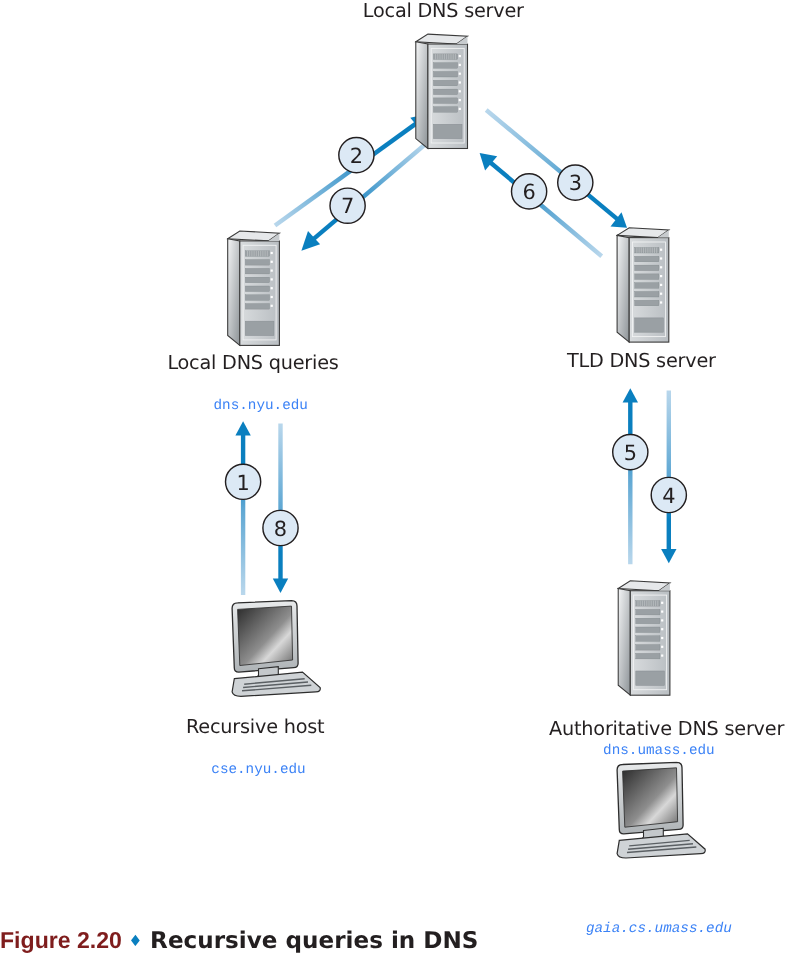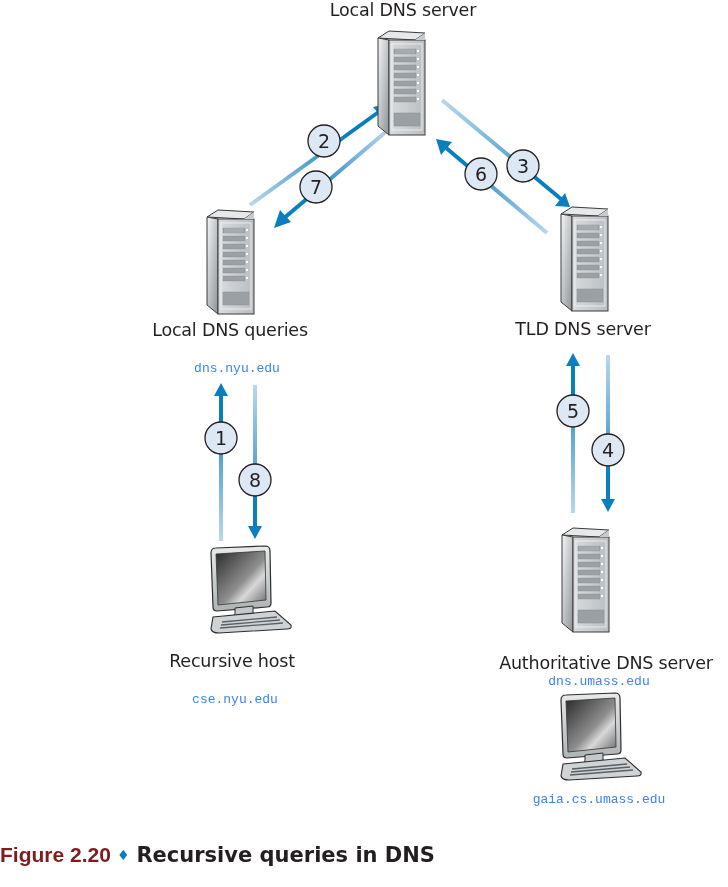--- a/index.html
+++ b/index.html
@@ -233,17 +233,17 @@
 <div class="mono" style="left:237px; top:349px;">dns.nyu.edu</div>
 
 <div class="label" style="left:583px; top:319px;">TLD DNS server</div>
 
 <div class="label" style="left:232px; top:651px;">Recursive host</div>
 <div class="mono" style="left:235px; top:680px;">cse.nyu.edu</div>
 
 <div class="label" style="left:606px; top:632px;margin-top:21px;">Authoritative DNS server</div>
 <div class="mono" style="left:599px; top:662px;">dns.umass.edu</div>
 
-<div class="mono" style="left:599px; top:780px;">gaia.cs.umass.edu</div>
+<div class="mono" style="left:599px; top:824px;font-style:italic;">gaia.cs.umass.edu</div>
 
 <div class="caption">
   <span class="fig">Figure 2.20</span><span class="diamond">♦</span><span class="ctext">Recursive queries in DNS</span>
 </div>
 
 </body></html>

